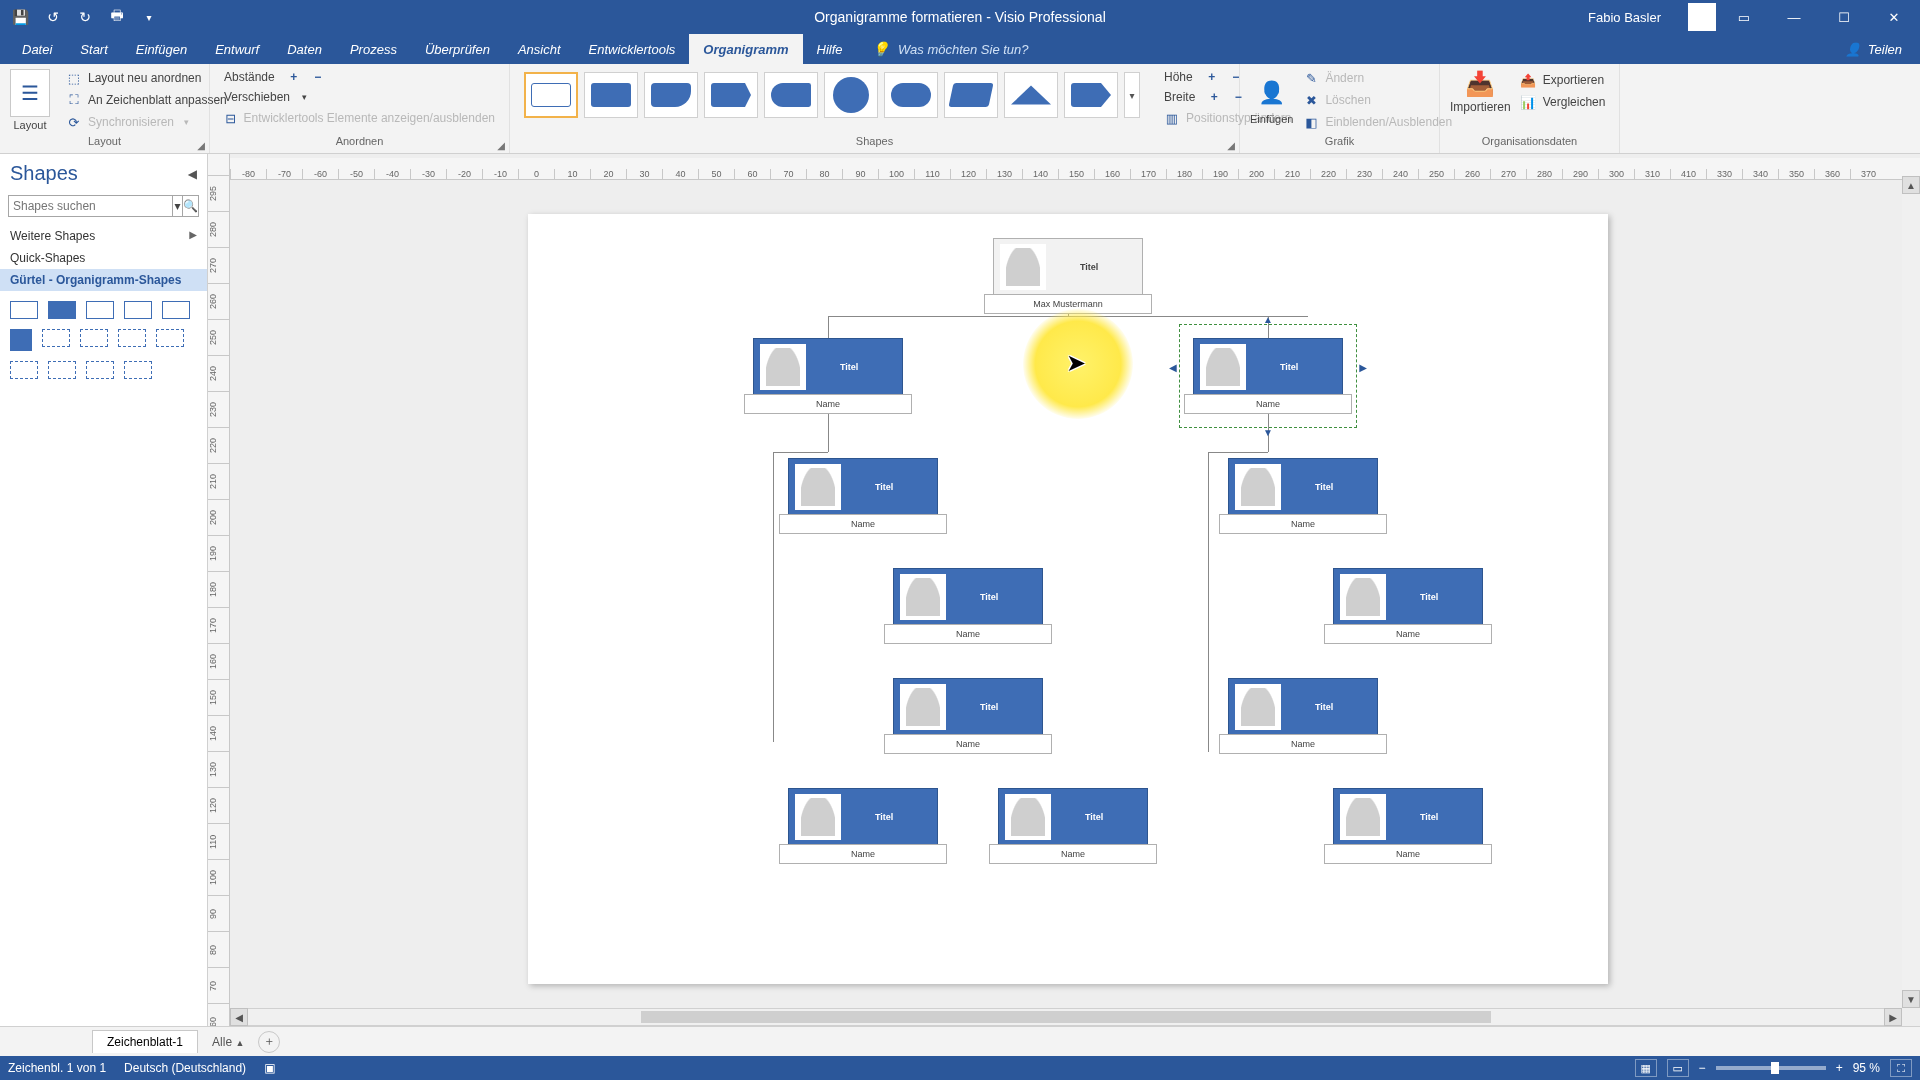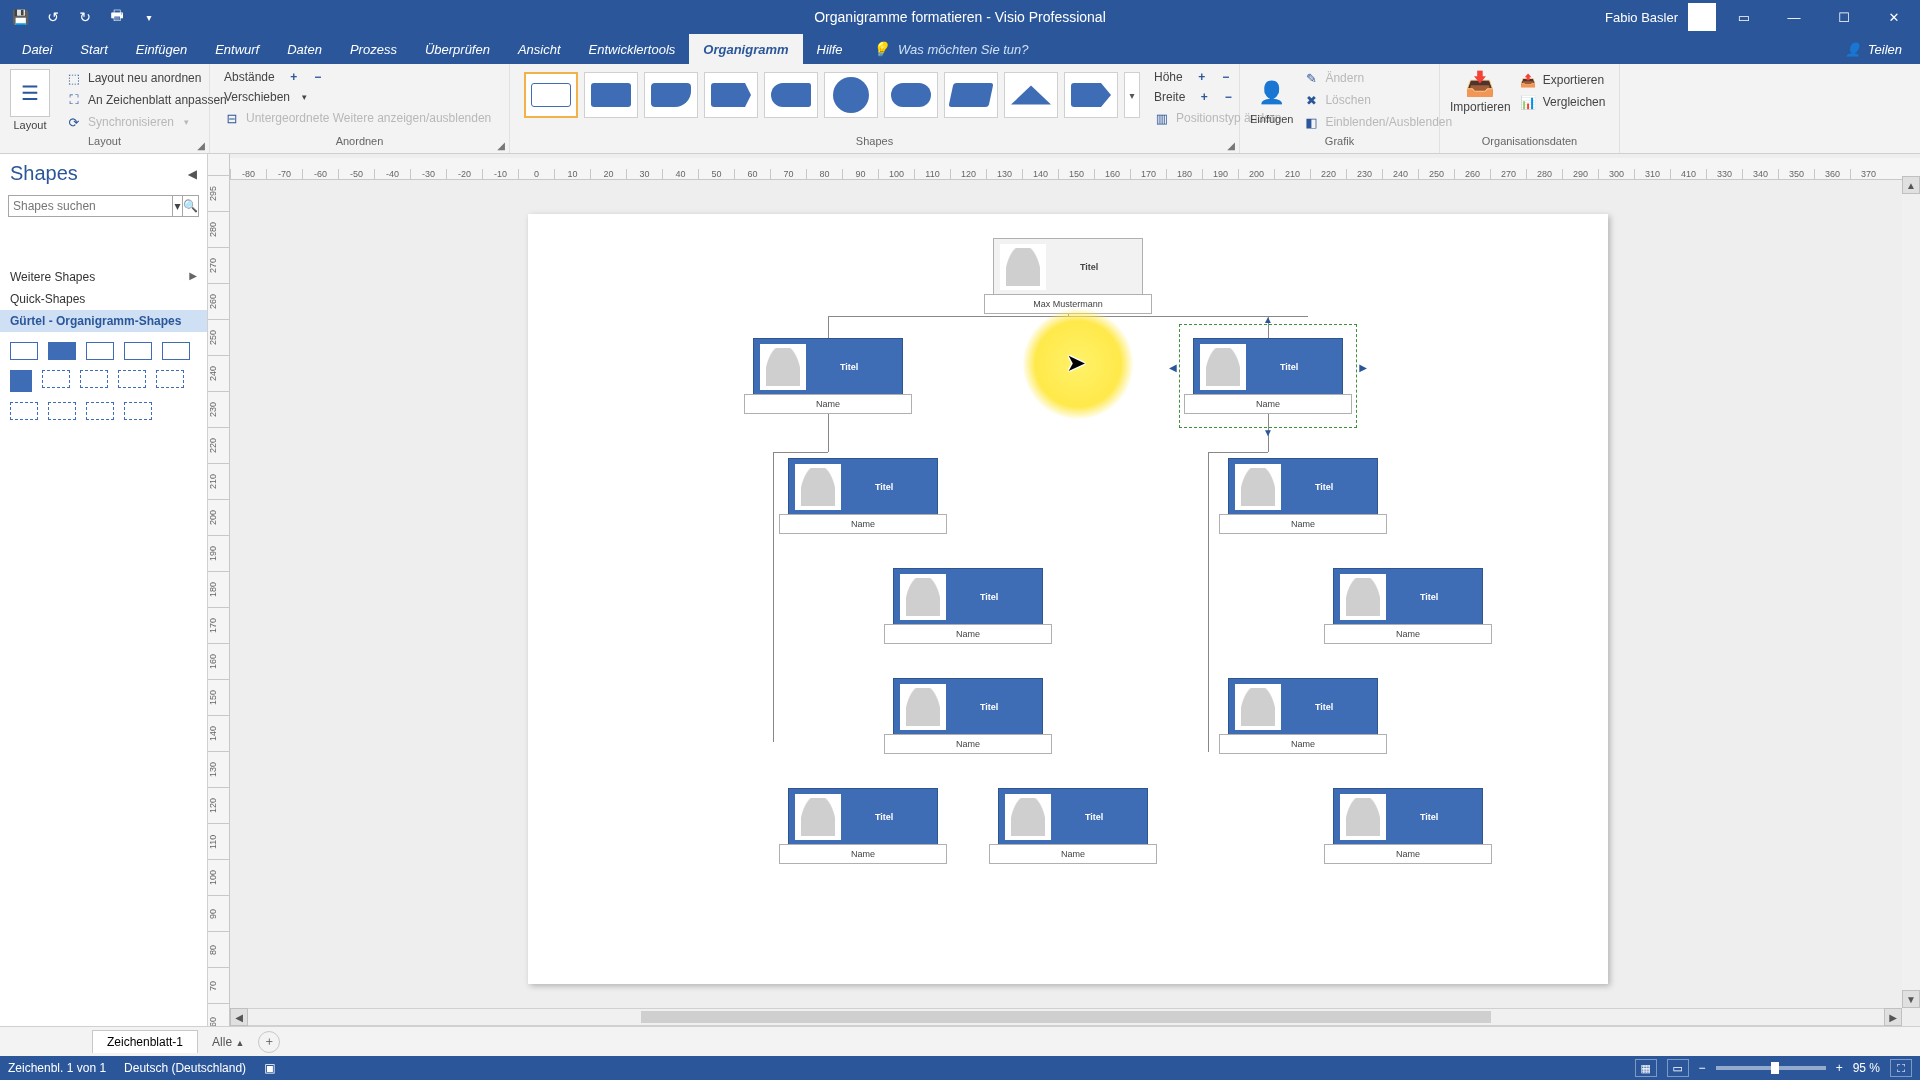--- a/index.html
+++ b/index.html
@@ -4,21 +4,21 @@
 <style>
 * { box-sizing: border-box; margin: 0; padding: 0; font-family: "Segoe UI", Arial, sans-serif; }
 html, body { width: 1920px; height: 1080px; overflow: hidden; background: #fff; }
 
 
 .titlebar { height: 34px; background: #2b579a; color: #fff; display: flex; align-items: center; font-size: 13px; position: relative; }
 .titlebar .qat { display: flex; align-items: center; gap: 2px; padding-left: 6px; }
 .titlebar .qatbtn { width: 30px; height: 30px; display: flex; align-items: center; justify-content: center; font-size: 14px; color: #fff; }
 .titlebar .doc-title { position: absolute; left: 50%; transform: translateX(-50%); font-size: 14px; }
 .titlebar .right { margin-left: auto; display: flex; align-items: center; gap: 6px; padding-right: 4px; }
-.titlebar .user { font-size: 13px; margin-right: 4px; }
+.titlebar .user { font-size: 13px; margin-right: 21px; }
 .titlebar .avatar { width: 28px; height: 28px; background: #fff; display: inline-block; }
 .titlebar .winbtn { width: 44px; height: 34px; display: flex; align-items: center; justify-content: center; font-size: 13px; }
 
 
 .ribbon-tabs { height: 30px; background: #2b579a; color: #fff; display: flex; align-items: stretch; font-size: 13px; padding-left: 8px; font-style: italic; }
 .ribbon-tabs .tab { padding: 0 14px; display: flex; align-items: center; cursor: pointer; }
 .ribbon-tabs .tab.active { background: #f3f3f3; color: #2b579a; font-weight: 600; }
 .ribbon-tabs .tellme { display: flex; align-items: center; padding-left: 16px; gap: 8px; color: #cfe0f5; font-size: 13px; }
 .ribbon-tabs .tellme .bulb { font-size: 14px; }
 .ribbon-tabs .share { margin-left: auto; display: flex; align-items: center; gap: 6px; padding: 0 18px; }
@@ -57,21 +57,21 @@
 
 
 .workspace { display: flex; height: calc(1080px - 34px - 30px - 90px - 30px - 24px); }
 .shapes-panel { width: 208px; background: #fff; border-right: 1px solid #d0d0d0; display: flex; flex-direction: column; }
 .shapes-panel .header { display: flex; align-items: center; justify-content: space-between; padding: 8px 10px 10px 10px; }
 .shapes-panel .header .title { font-size: 20px; color: #2b579a; }
 .shapes-panel .header .collapse { font-size: 12px; color: #555; }
 .shapes-panel .search { margin: 0 8px 8px 8px; display: flex; }
 .shapes-panel .search input { flex: 1; height: 22px; border: 1px solid #a6a6a6; font-size: 12px; padding: 0 4px; }
 .shapes-panel .search .sbtn { width: 22px; height: 22px; border: 1px solid #a6a6a6; border-left: none; display: flex; align-items: center; justify-content: center; font-size: 12px; color: #444; }
-.shapes-panel .catlist { font-size: 12px; color: #333; margin-top: 41px; }
+.shapes-panel .catlist { font-size: 12px; color: #333; }
 .shapes-panel .catlist .cat { padding: 4px 10px; cursor: default; }
 .shapes-panel .catlist .cat.active { background: #cfe0f5; color: #2b579a; font-weight: 600; }
 .shapes-panel .catlist .cat .chev { float: right; font-size: 10px; color: #666; }
 .shapes-panel .thumbgrid { padding: 10px; display: flex; flex-wrap: wrap; gap: 10px; }
 .shapes-panel .thumb { width: 28px; height: 18px; border: 1px solid #3e6db5; background: #fff; position: relative; }
 .shapes-panel .thumb.filled { background: #3e6db5; }
 .shapes-panel .thumb.sq { width: 22px; height: 22px; }
 .shapes-panel .thumb.misc { border: 1px dashed #3e6db5; }
 
 
@@ -204,21 +204,21 @@
             <span>+</span>
             <span>−</span>
           </span>
         </div>
       <div class="txtbtn">
           <span>Verschieben</span>
           <span style="margin-left:6px;font-size:9px">▾</span>
         </div>
       <div class="txtbtn disabled">
           <span class="ic">⊟</span>
-          <span>Untergeordnete Weitere anzeigen/ausblenden</span>
+          <span>Entwicklertools Elemente anzeigen/ausblenden</span>
         </div>
     </div>
     <div class="group-label"><span>Anordnen</span><span class="dlauncher">◢</span></div>
   </div>
 
   <div class="group" style="width:730px">
     <div class="row" style="align-items:flex-start">
       <div class="shape-gallery">
         <div class="gitem sel">
             <div class="blob" style="background:#fff;border:1px solid #3e6db5"></div>
@@ -245,21 +245,21 @@
             <div class="blob" style="transform:skewX(-12deg)"></div>
           </div>
         <div class="gitem tri">
             <div class="blob"></div>
           </div>
         <div class="gitem arrow">
             <div class="blob"></div>
           </div>
         <div class="gmore">▾</div>
       </div>
-      <div class="col" style="">
+      <div class="col" style="margin-left:10px">
         <div class="txtbtn">
             <span>Höhe</span>
             <span class="plusminus">
               <span>+</span>
               <span>−</span>
             </span>
           </div>
         <div class="txtbtn">
             <span>Breite</span>
             <span class="plusminus">

